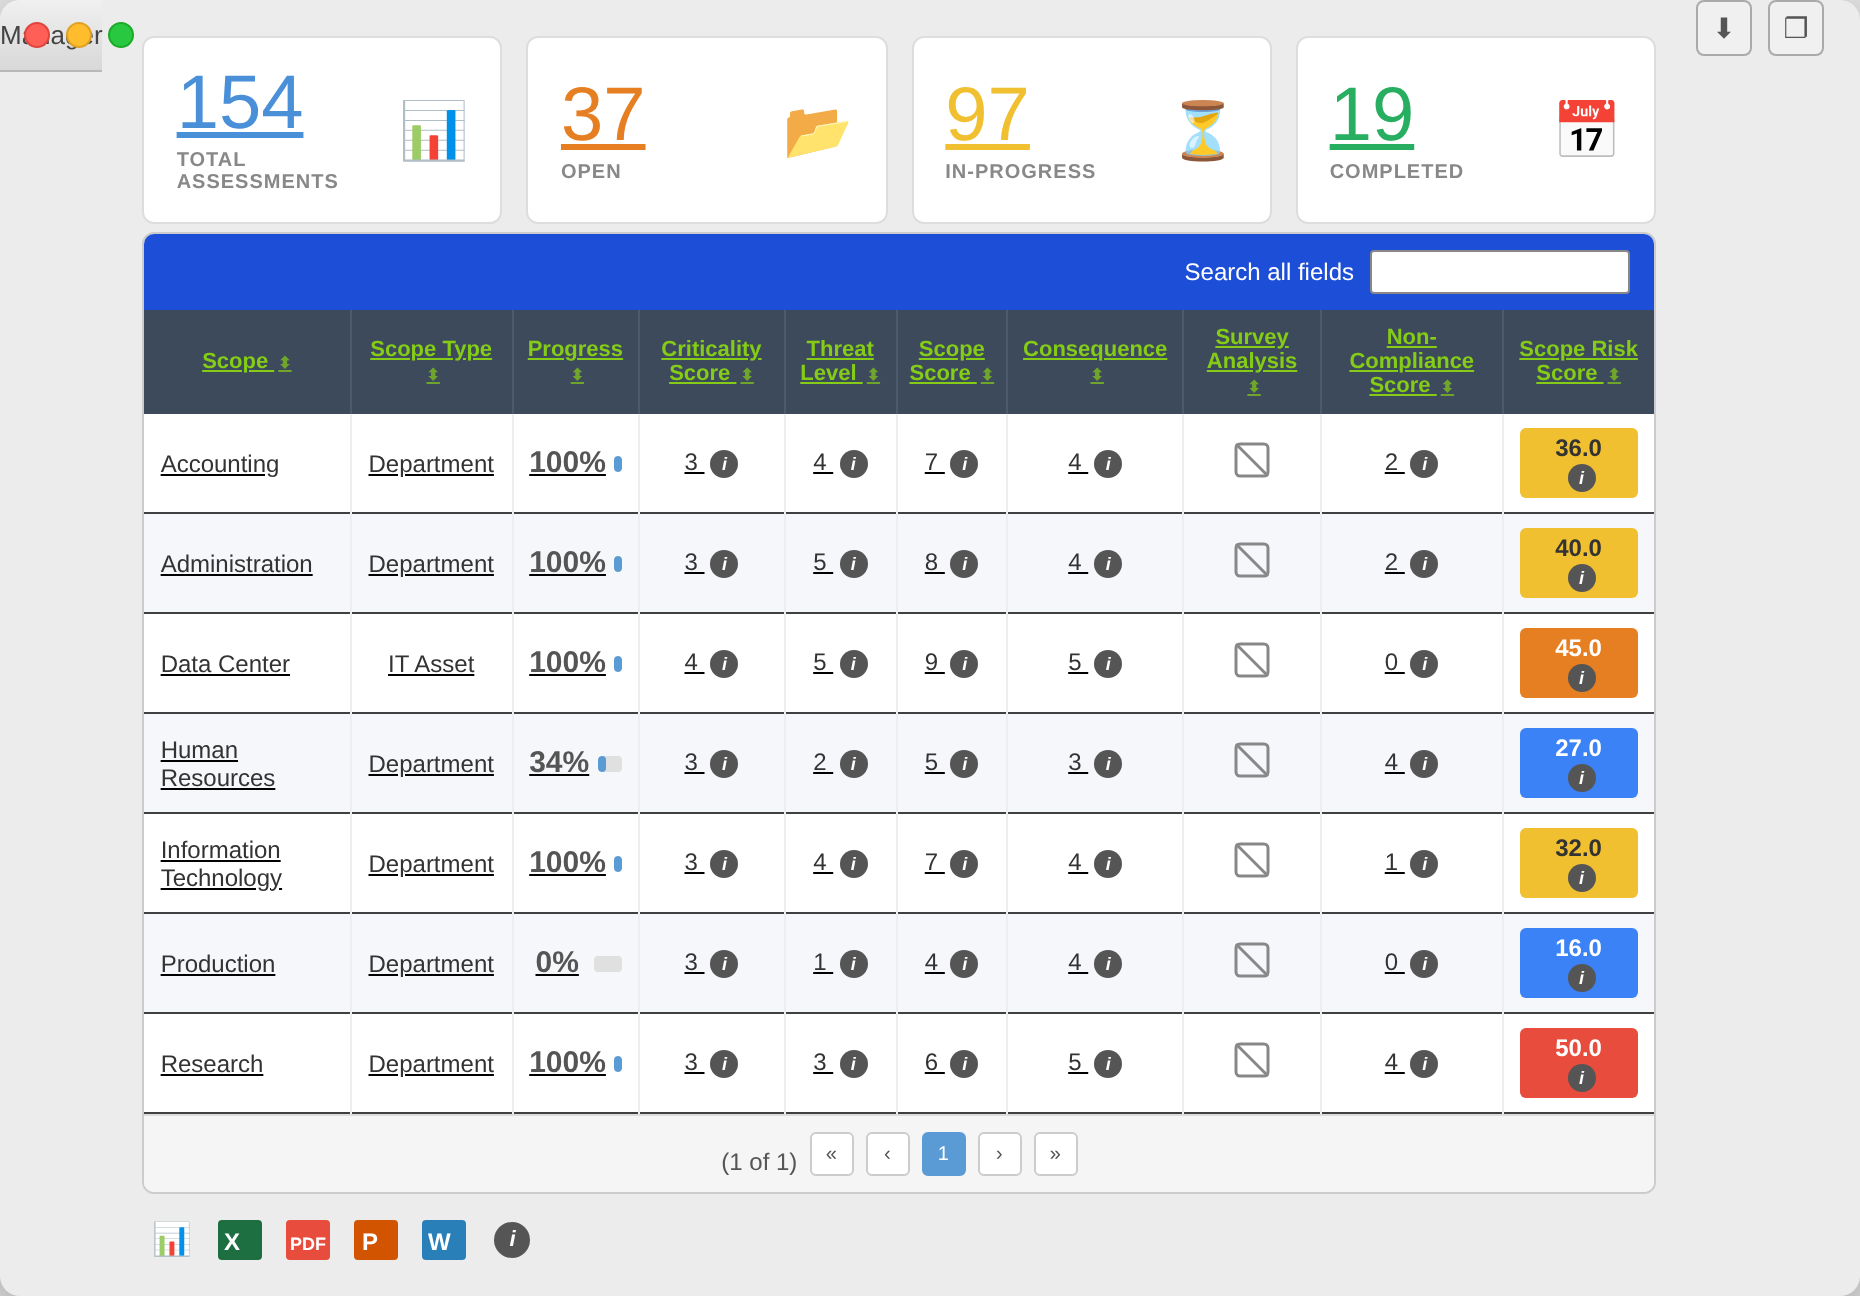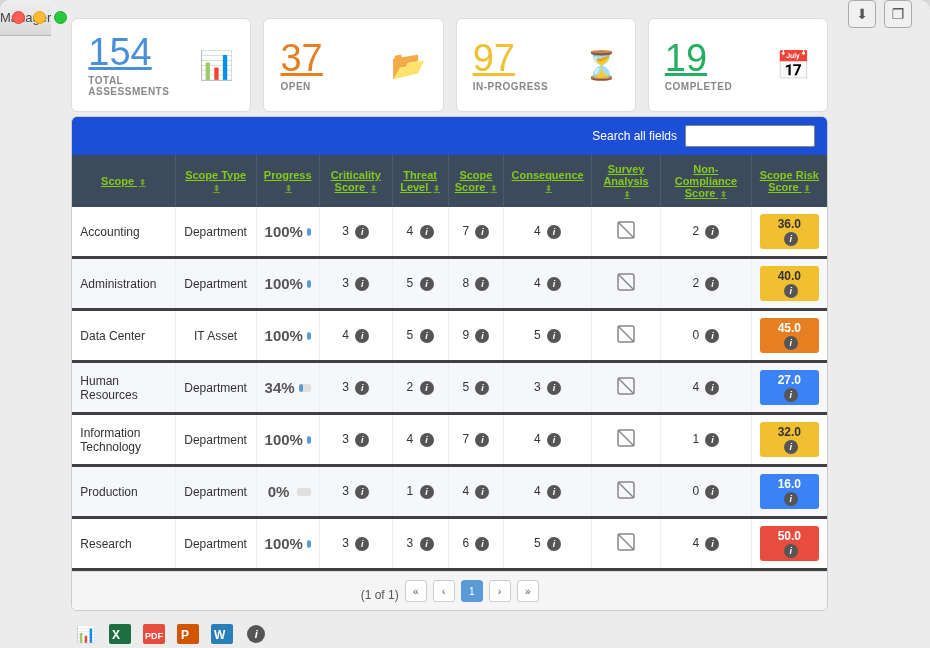--- a/index.html
+++ b/index.html
@@ -133,21 +133,22 @@
       position: relative;
       vertical-align: middle;
     }
     thead th:last-child { border-right: none; }
     .sort-arrow {
       font-size: 8px;
       margin-left: 2px;
       opacity: 0.7;
     }
     tbody tr {
-      border-bottom: 3px solid #404040;
+      border-bottom: 1px solid #404040;
+      text-decoration: underline;
     }
     tbody tr:nth-child(even) { background: #f5f7fa; }
     tbody tr:nth-child(odd) { background: #fff; }
     tbody td {
       padding: 7px 8px;
       text-align: center;
       font-size: 12px;
       color: #333;
       vertical-align: middle;
       border-right: 1px solid #eee;

